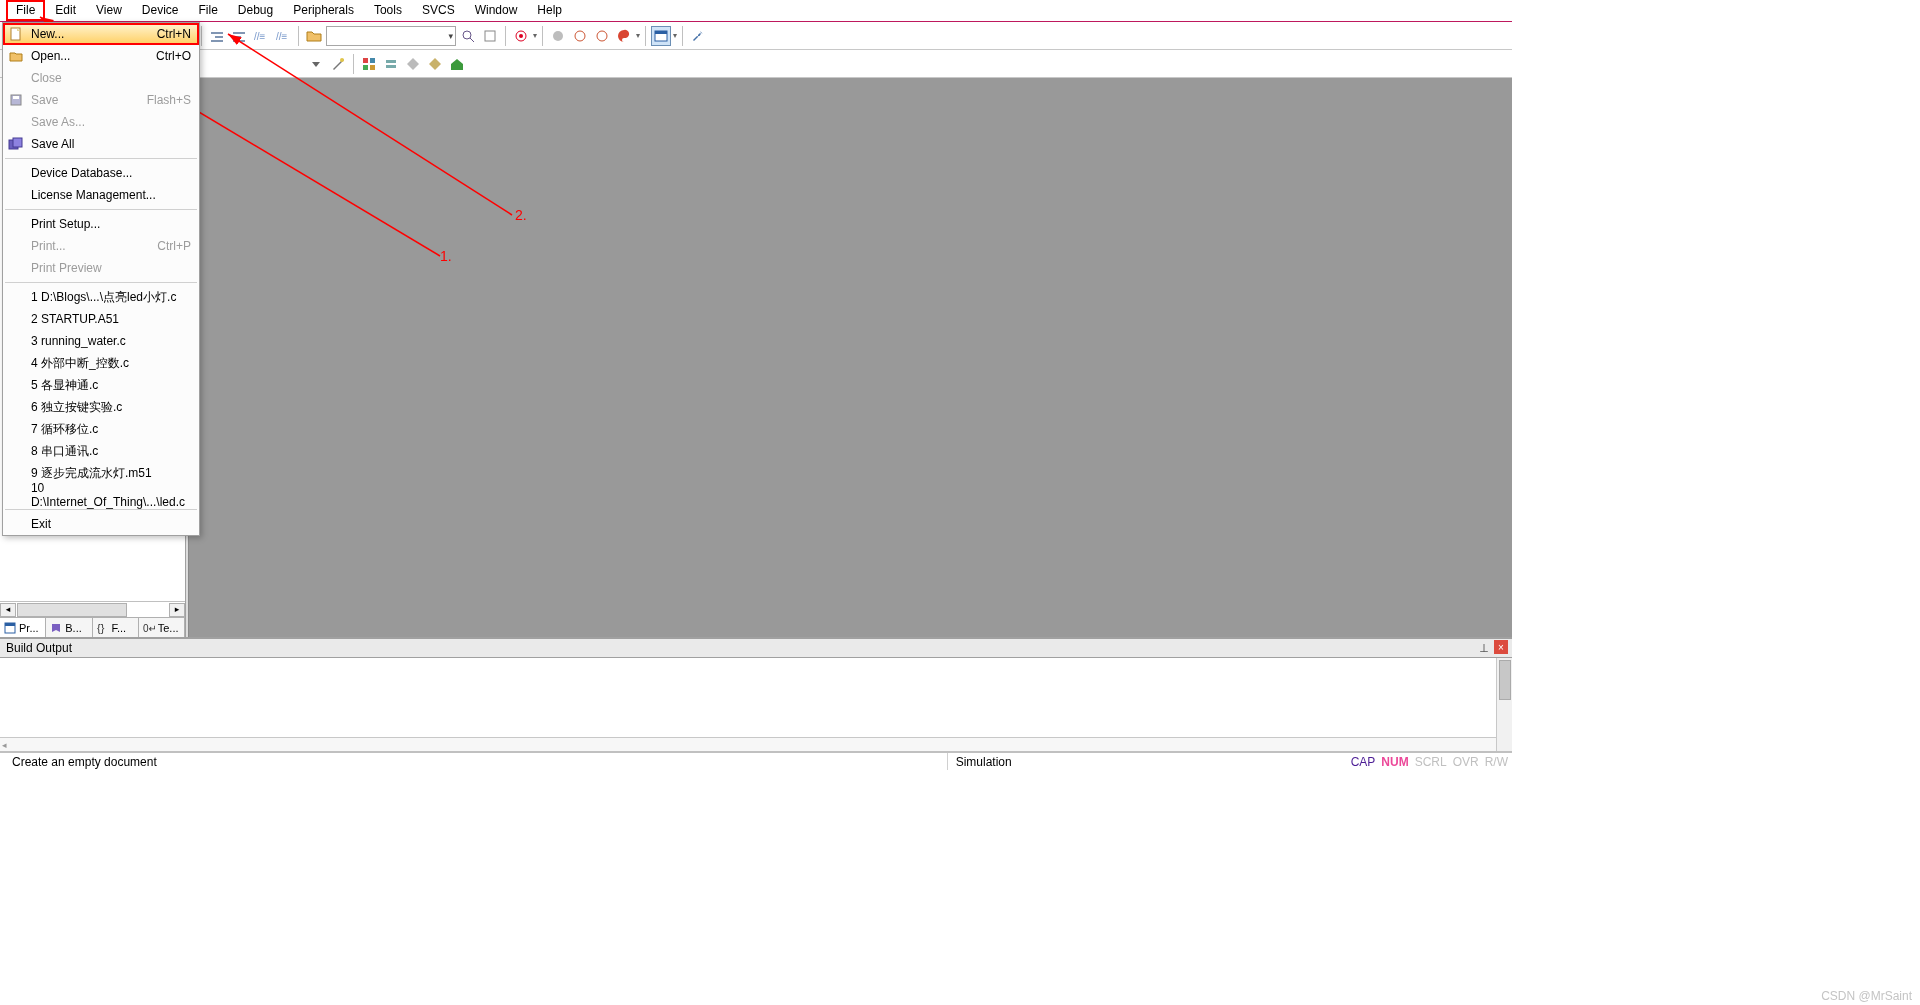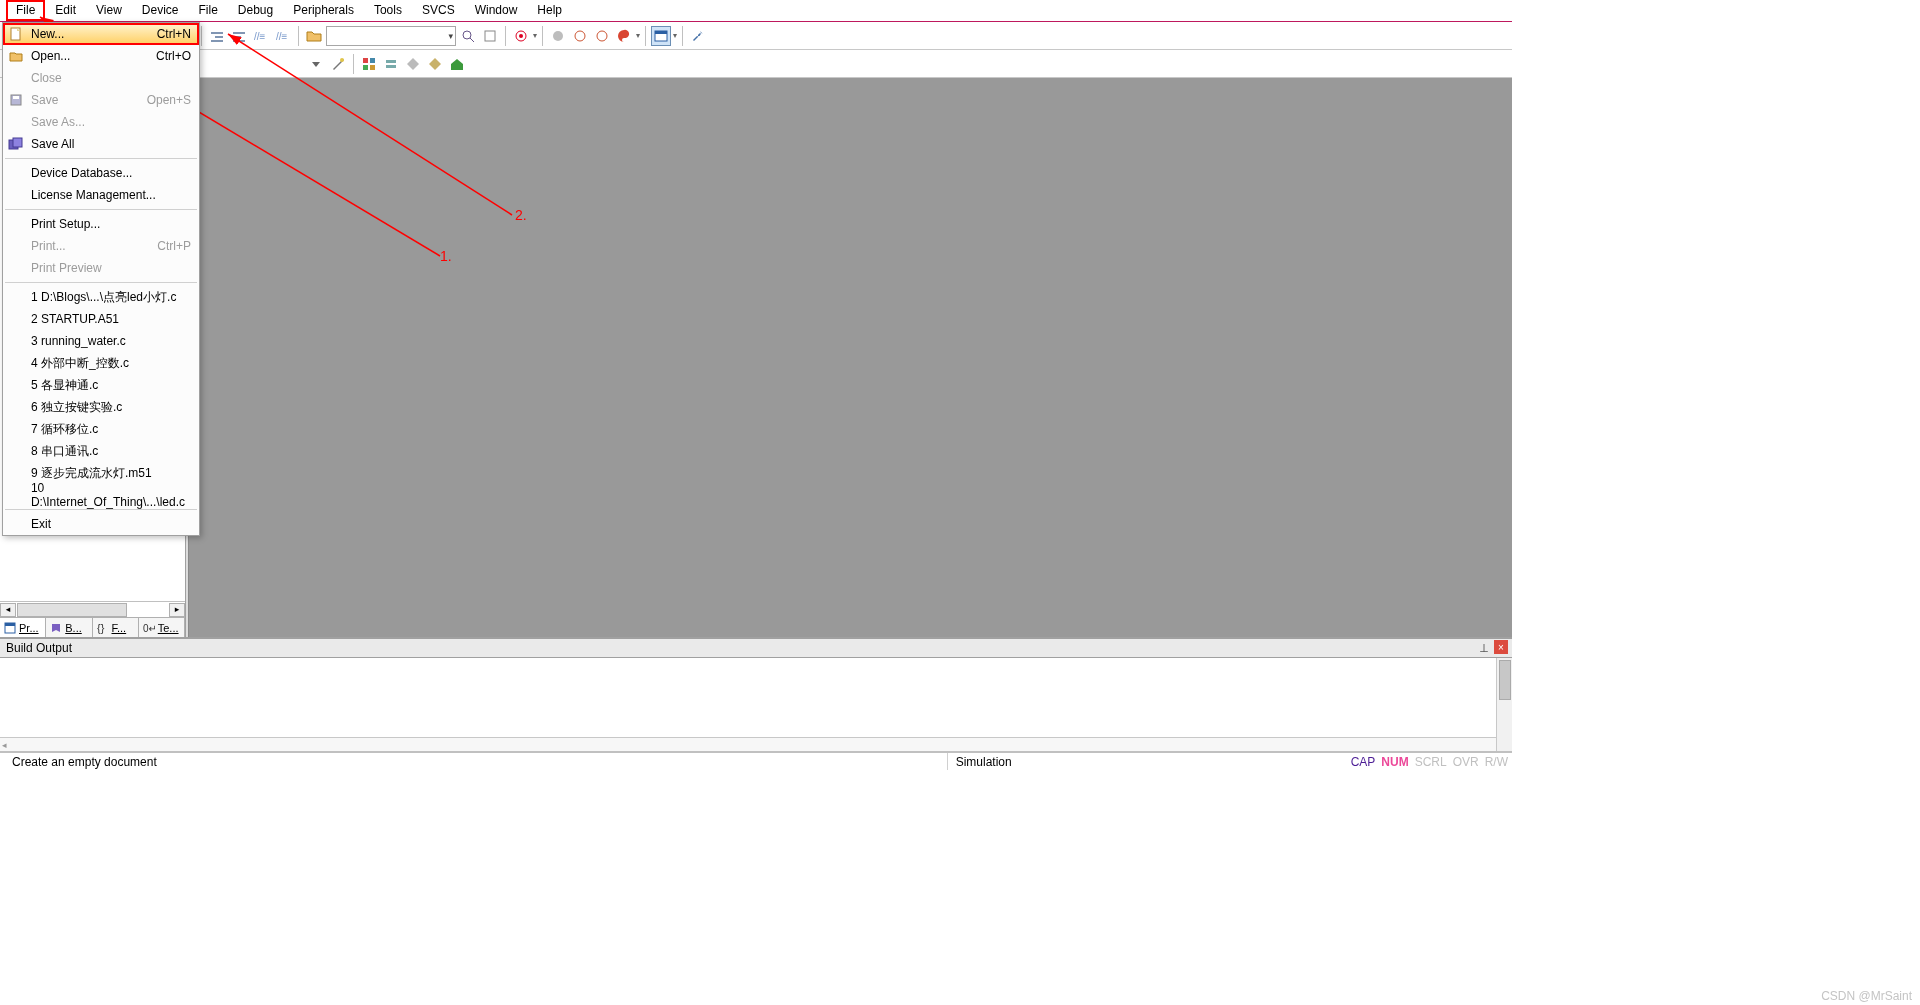--- a/index.html
+++ b/index.html
@@ -72,21 +72,21 @@
   }
   .project-tree{flex:1; background:#fff;}
   .sb-scroll-h{height:16px;border-top:1px solid #c0c0c0;display:flex;align-items:center;}
   .sb-scroll-h .ar{width:16px;height:14px;background:#f0f0f0;border:1px solid #b0b0b0;text-align:center;font-size:9px;color:#000;}
   .sb-scroll-h .thumb{flex:0 0 110px;height:14px;background:#e0e0e0;border:1px solid #b0b0b0;margin:0 1px;}
   .sb-scroll-h .track{flex:1;}
   .sidebar-tabs{display:flex;height:20px;border-top:1px solid #b0b0b0;}
   .sbt{
     flex:1;display:flex;align-items:center;gap:3px;
     padding:0 4px;border-right:1px solid #b0b0b0;background:#f5f5f5;
-    white-space:nowrap;overflow:hidden;font-size:11px;text-decoration:underline;
+    white-space:nowrap;overflow:hidden;font-size:11px;
   }
   .sbt.active{background:#fff;}
   .sbt .ico{width:12px;height:12px;display:inline-block;}
   .editor{
     flex:1;
     background:#999;
     position:relative;
     border-left:3px ridge #ddd;
   }
   
@@ -462,21 +462,21 @@
       <span class="dd-short" style="color: rgb(156, 156, 156);"></span>
     </div>
     <div class="dd-item disabled">
       <span class="dd-ico">
         <svg width="14" height="14">
           <rect x="2" y="2" width="10" height="10" fill="#b7b7d6" stroke="#888"></rect>
           <rect x="4" y="3" width="6" height="3" fill="#fff"></rect>
         </svg>
       </span>
       <span class="dd-label">Save</span>
-      <span class="dd-short" style="color: rgb(156, 156, 156);">Open+S</span>
+      <span class="dd-short" style="color: rgb(156, 156, 156);">Flash+S</span>
     </div>
     <div class="dd-item disabled">
       <span class="dd-ico"></span>
       <span class="dd-label">Save As...</span>
       <span class="dd-short" style="color: rgb(156, 156, 156);"></span>
     </div>
     <div class="dd-item">
       <span class="dd-ico">
         <svg width="16" height="14">
           <rect x="1" y="3" width="9" height="9" fill="#6a5fbf" stroke="#453a92"></rect>

